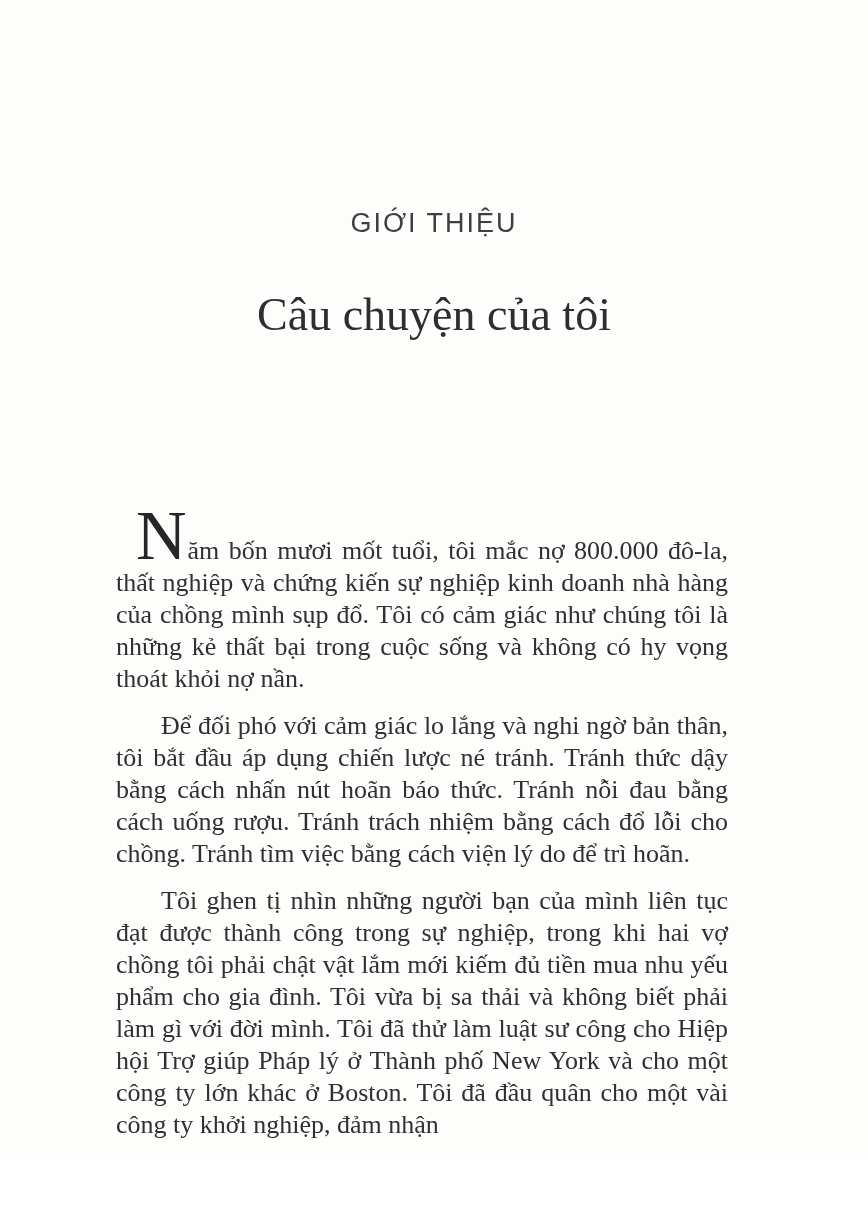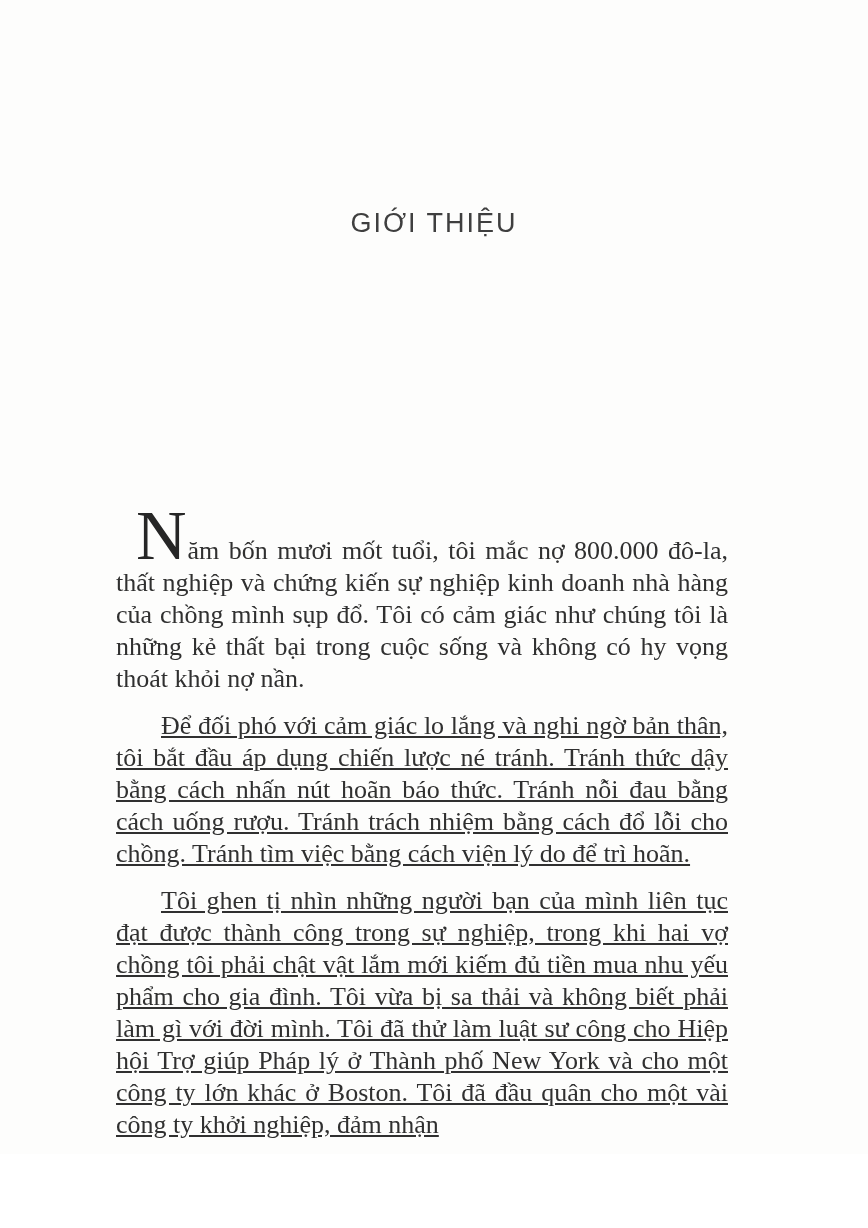--- a/index.html
+++ b/index.html
@@ -54,36 +54,36 @@
     padding: 0;
   }
   .para + .para {
     margin-top: 14px;
   }
   .para.first {
     text-indent: 20px;
   }
   .para.indent {
     text-indent: 45px;
-    text-decoration: underline;
   }
   .dropcap {
     font-size: 70px;
     line-height: 0;
     letter-spacing: 1px;
     color: #262626;
   }
 </style>
 </head>
 <body>
 
 <div class="page">
 
   <div class="kicker">GIỚI THIỆU</div>
 
+  <h1 class="title">Câu chuyện của tôi</h1>
 
   <div class="body-text">
 
     <p class="para first"><span class="dropcap">N</span><span>ăm bốn mươi mốt tuổi, tôi mắc nợ 800.000 đô-la, thất nghiệp và chứng kiến sự nghiệp kinh doanh nhà hàng của chồng mình sụp đổ. Tôi có cảm giác như chúng tôi là những kẻ thất bại trong cuộc sống và không có hy vọng thoát khỏi nợ nần.</span></p>
 
     <p class="para indent">Để đối phó với cảm giác lo lắng và nghi ngờ bản thân, tôi bắt đầu áp dụng chiến lược né tránh. Tránh thức dậy bằng cách nhấn nút hoãn báo thức. Tránh nỗi đau bằng cách uống rượu. Tránh trách nhiệm bằng cách đổ lỗi cho chồng. Tránh tìm việc bằng cách viện lý do để trì hoãn.</p>
 
     <p class="para indent">Tôi ghen tị nhìn những người bạn của mình liên tục đạt được thành công trong sự nghiệp, trong khi hai vợ chồng tôi phải chật vật lắm mới kiếm đủ tiền mua nhu yếu phẩm cho gia đình. Tôi vừa bị sa thải và không biết phải làm gì với đời mình. Tôi đã thử làm luật sư công cho Hiệp hội Trợ giúp Pháp lý ở Thành phố New York và cho một công ty lớn khác ở Boston. Tôi đã đầu quân cho một vài công ty khởi nghiệp, đảm nhận</p>
 
   </div>

